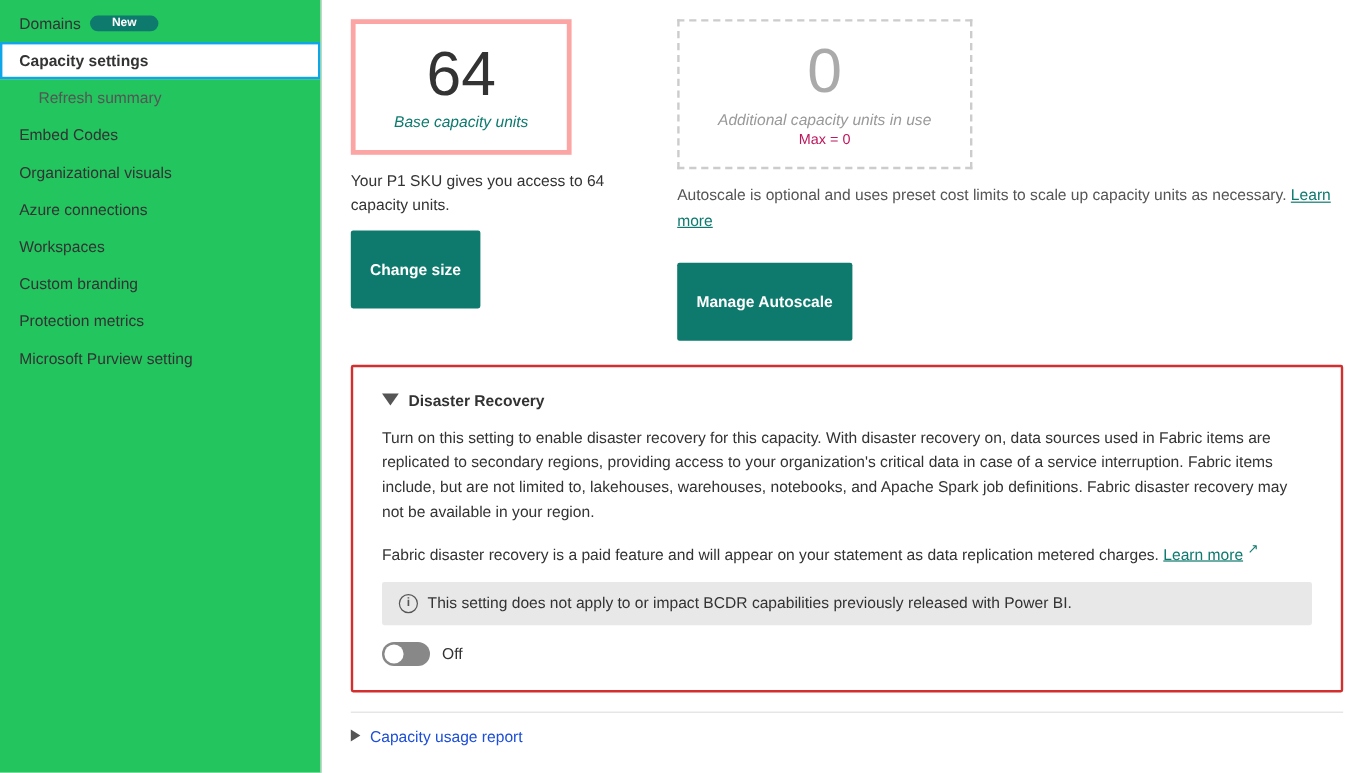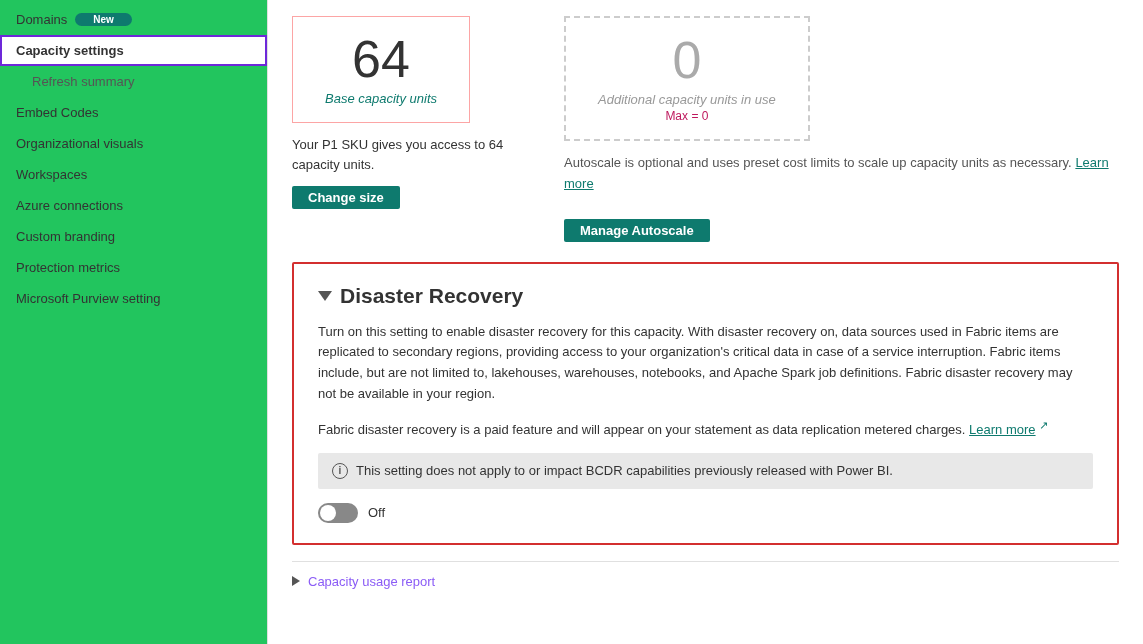--- a/index.html
+++ b/index.html
@@ -16,21 +16,21 @@
     }
     .sidebar-item {
       display: flex;
       align-items: center;
       padding: 8px 16px;
       cursor: pointer;
       color: #333;
       font-size: 13px;
     }
     .sidebar-item.active {
-      border: 2px solid #6d28d9;
+      border: 2px solid #0ea5e9;
       background: #fff;
       font-weight: 600;
       padding: 6px 14px;
     }
     .sidebar-item.sub {
       padding-left: 32px;
       color: #555;
     }
 
     .badge-new {
@@ -45,21 +45,21 @@
 
     
     .main {
       flex: 1;
       overflow-y: auto;
       padding: 16px 24px;
       background: #fff;
     }
 
     .capacity-card {
-      border: 1px solid #fca5a5;
+      border: 4px solid #fca5a5;
       padding: 16px 32px;
       text-align: center;
       min-width: 160px;
     }
     .capacity-card.dashed {
       border: 2px dashed #ccc;
     }
     .capacity-card .big-number {
       font-size: 52px;
       font-weight: 300;
@@ -76,21 +76,21 @@
       font-style: italic;
     }
     .capacity-card .card-label.gray {
       color: #999;
     }
     .btn-teal {
       background: #0e7a6e;
       color: #fff;
       border: none;
       border-radius: 2px;
-      padding: 4px 16px;
+      padding: 25px 16px;
       font-size: 13px;
       font-weight: 600;
       cursor: pointer;
     }
 
     .autoscale-info p {
       font-size: 13px;
       color: #555;
       line-height: 1.6;
       margin-bottom: 12px;
@@ -105,21 +105,21 @@
     .dr-box {
       border: 2px solid #d32f2f;
       border-radius: 2px;
       padding: 20px 24px;
       margin-bottom: 16px;
     }
     .dr-title {
       display: flex;
       align-items: center;
       gap: 8px;
-      font-size: 21px;
+      font-size: 13px;
       font-weight: 600;
       color: #333;
       margin-bottom: 14px;
     }
     .dr-triangle {
       width: 0;
       height: 0;
       border-left: 7px solid transparent;
       border-right: 7px solid transparent;
       border-top: 10px solid #555;
@@ -191,21 +191,21 @@
     }
 
     
     .collapse-row {
       display: flex;
       align-items: center;
       gap: 8px;
       padding: 12px 0;
       border-top: 1px solid #e0e0e0;
       cursor: pointer;
-      color: #8b5cf6;
+      color: #1d4ed8;
       font-size: 13px;
     }
     .chevron-right {
       width: 0;
       height: 0;
       border-top: 5px solid transparent;
       border-bottom: 5px solid transparent;
       border-left: 8px solid #555;
       display: inline-block;
     }
@@ -232,24 +232,24 @@
     <div class="sidebar-item sub">
       <span>Refresh summary</span>
     </div>
     <div class="sidebar-item">
       <span>Embed Codes</span>
     </div>
     <div class="sidebar-item">
       <span>Organizational visuals</span>
     </div>
     <div class="sidebar-item">
+      <span>Azure connections</span>
+    </div>
+    <div class="sidebar-item">
       <span>Workspaces</span>
-    </div>
-    <div class="sidebar-item">
-      <span>Azure connections</span>
     </div>
     <div class="sidebar-item">
       <span>Custom branding</span>
     </div>
     <div class="sidebar-item">
       <span>Protection metrics</span>
     </div>
     <div class="sidebar-item">
       <span>Microsoft Purview setting</span>
     </div>

